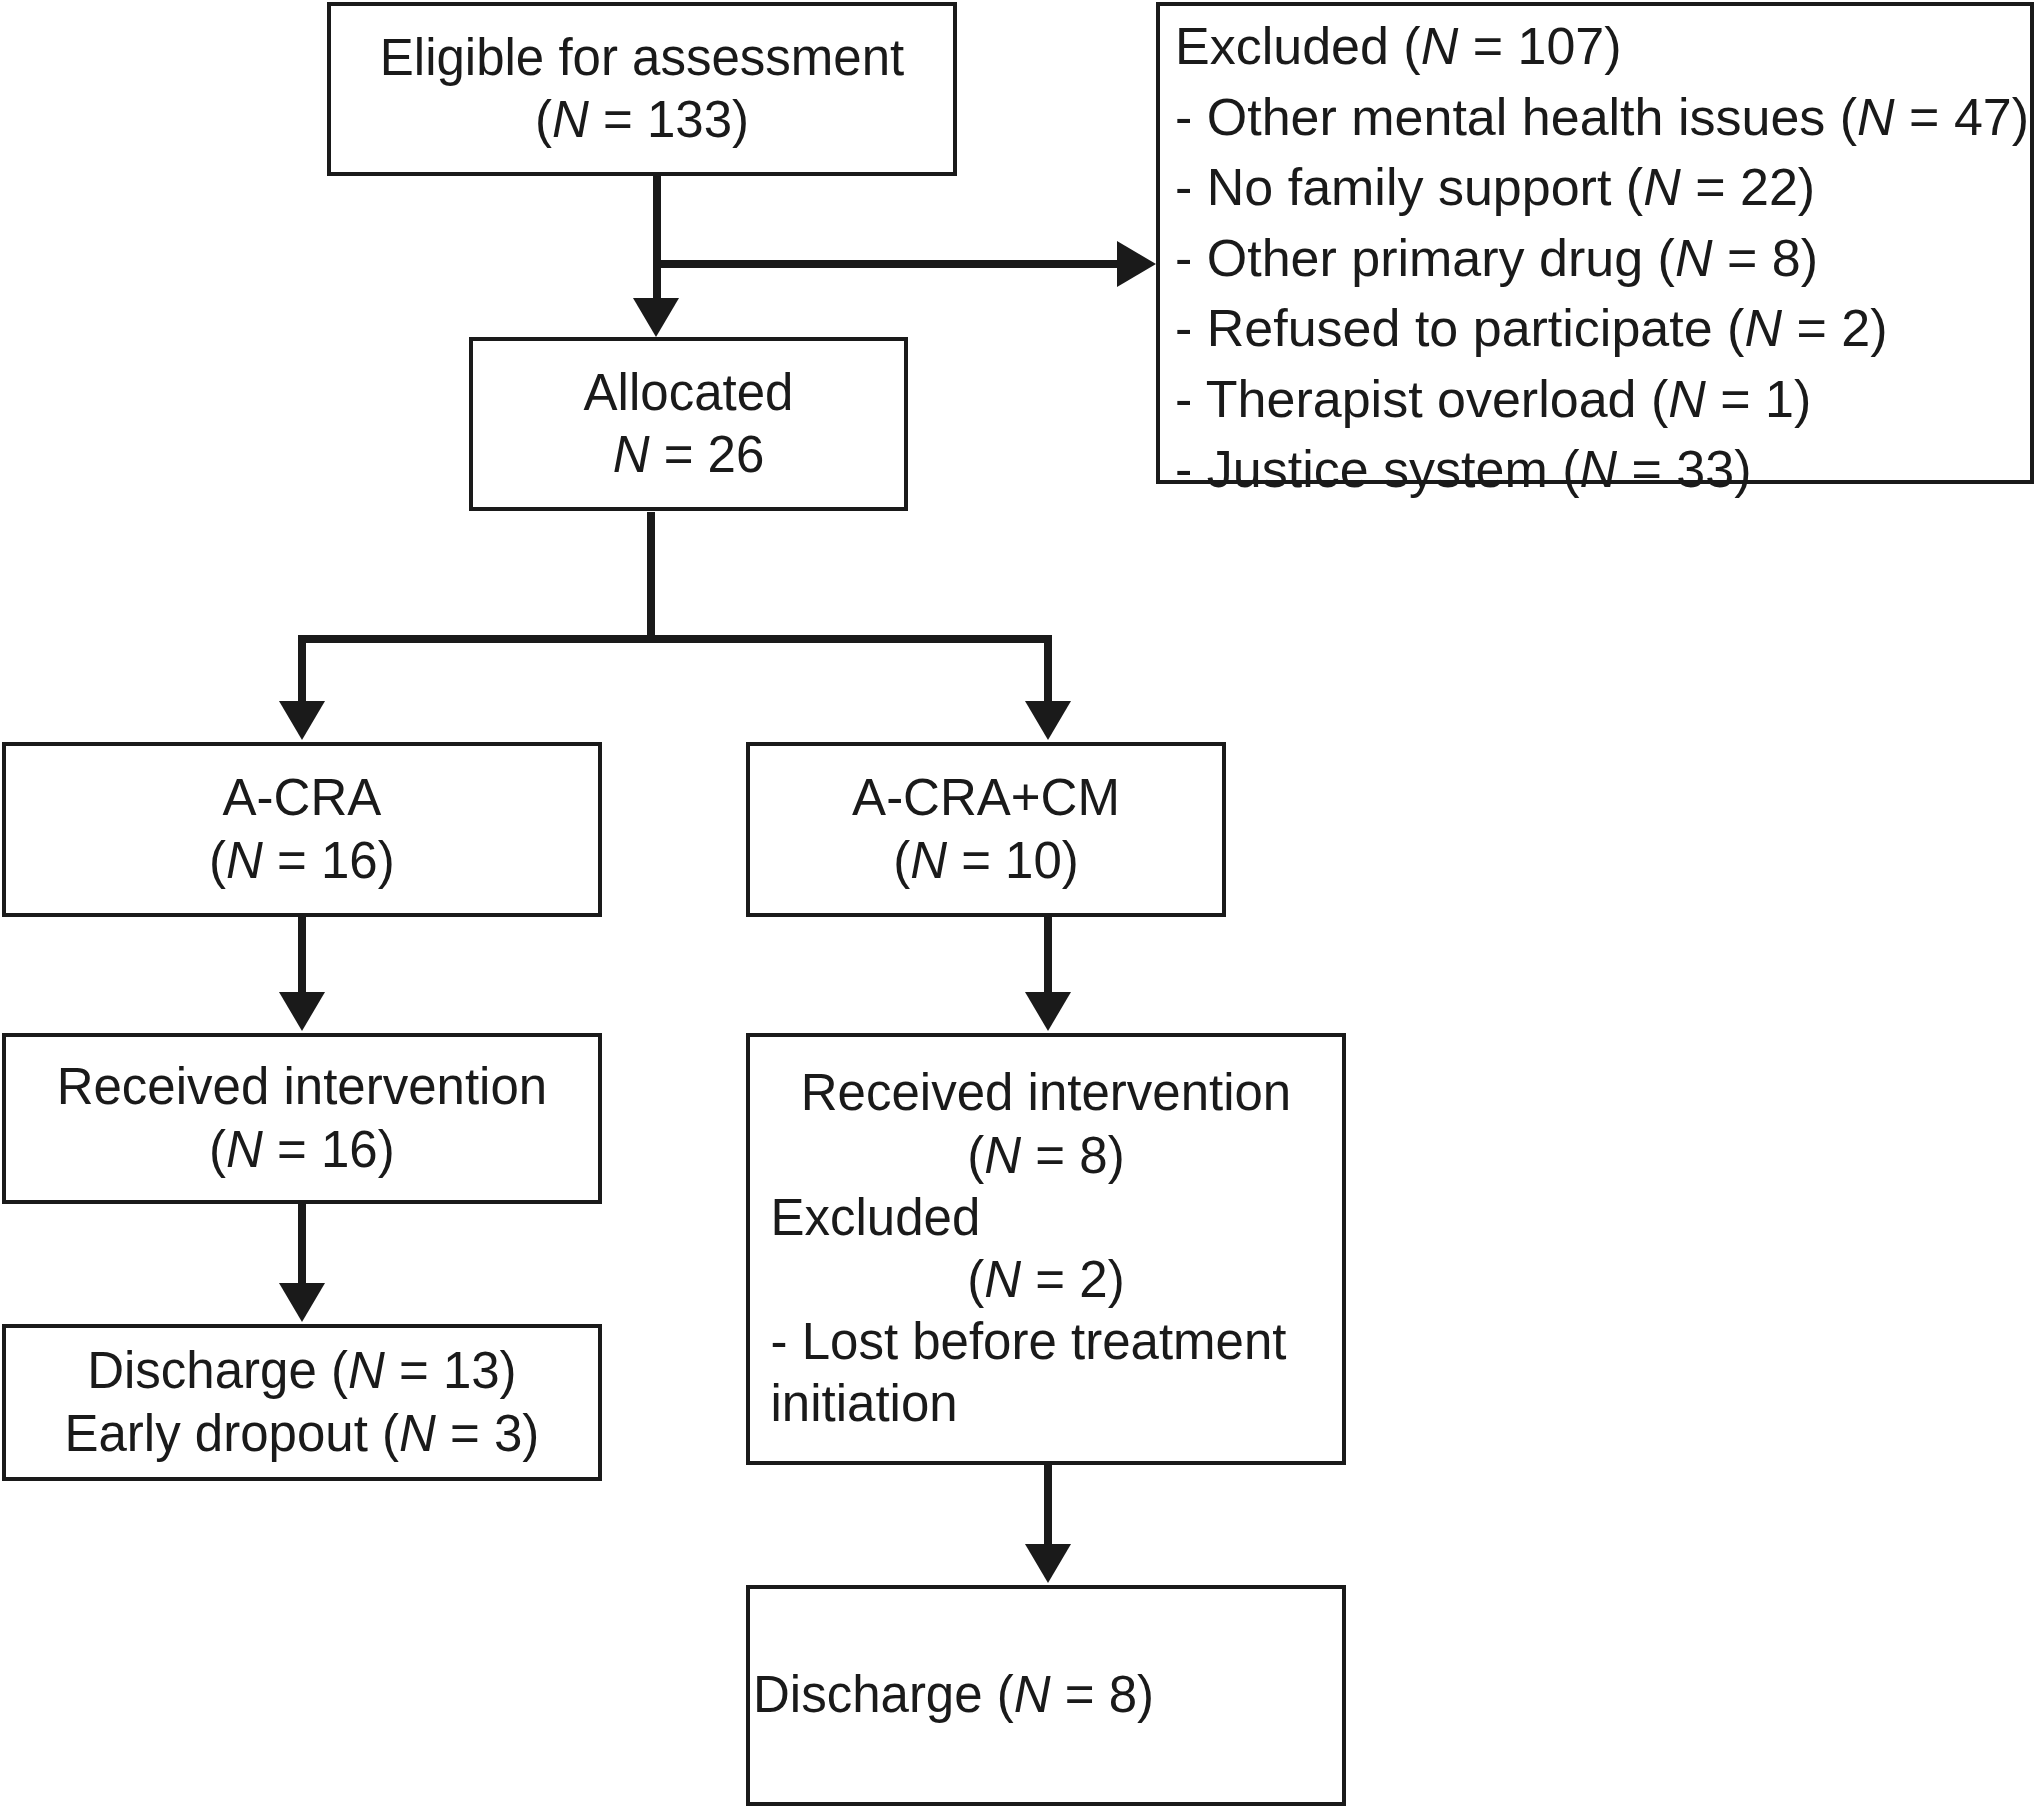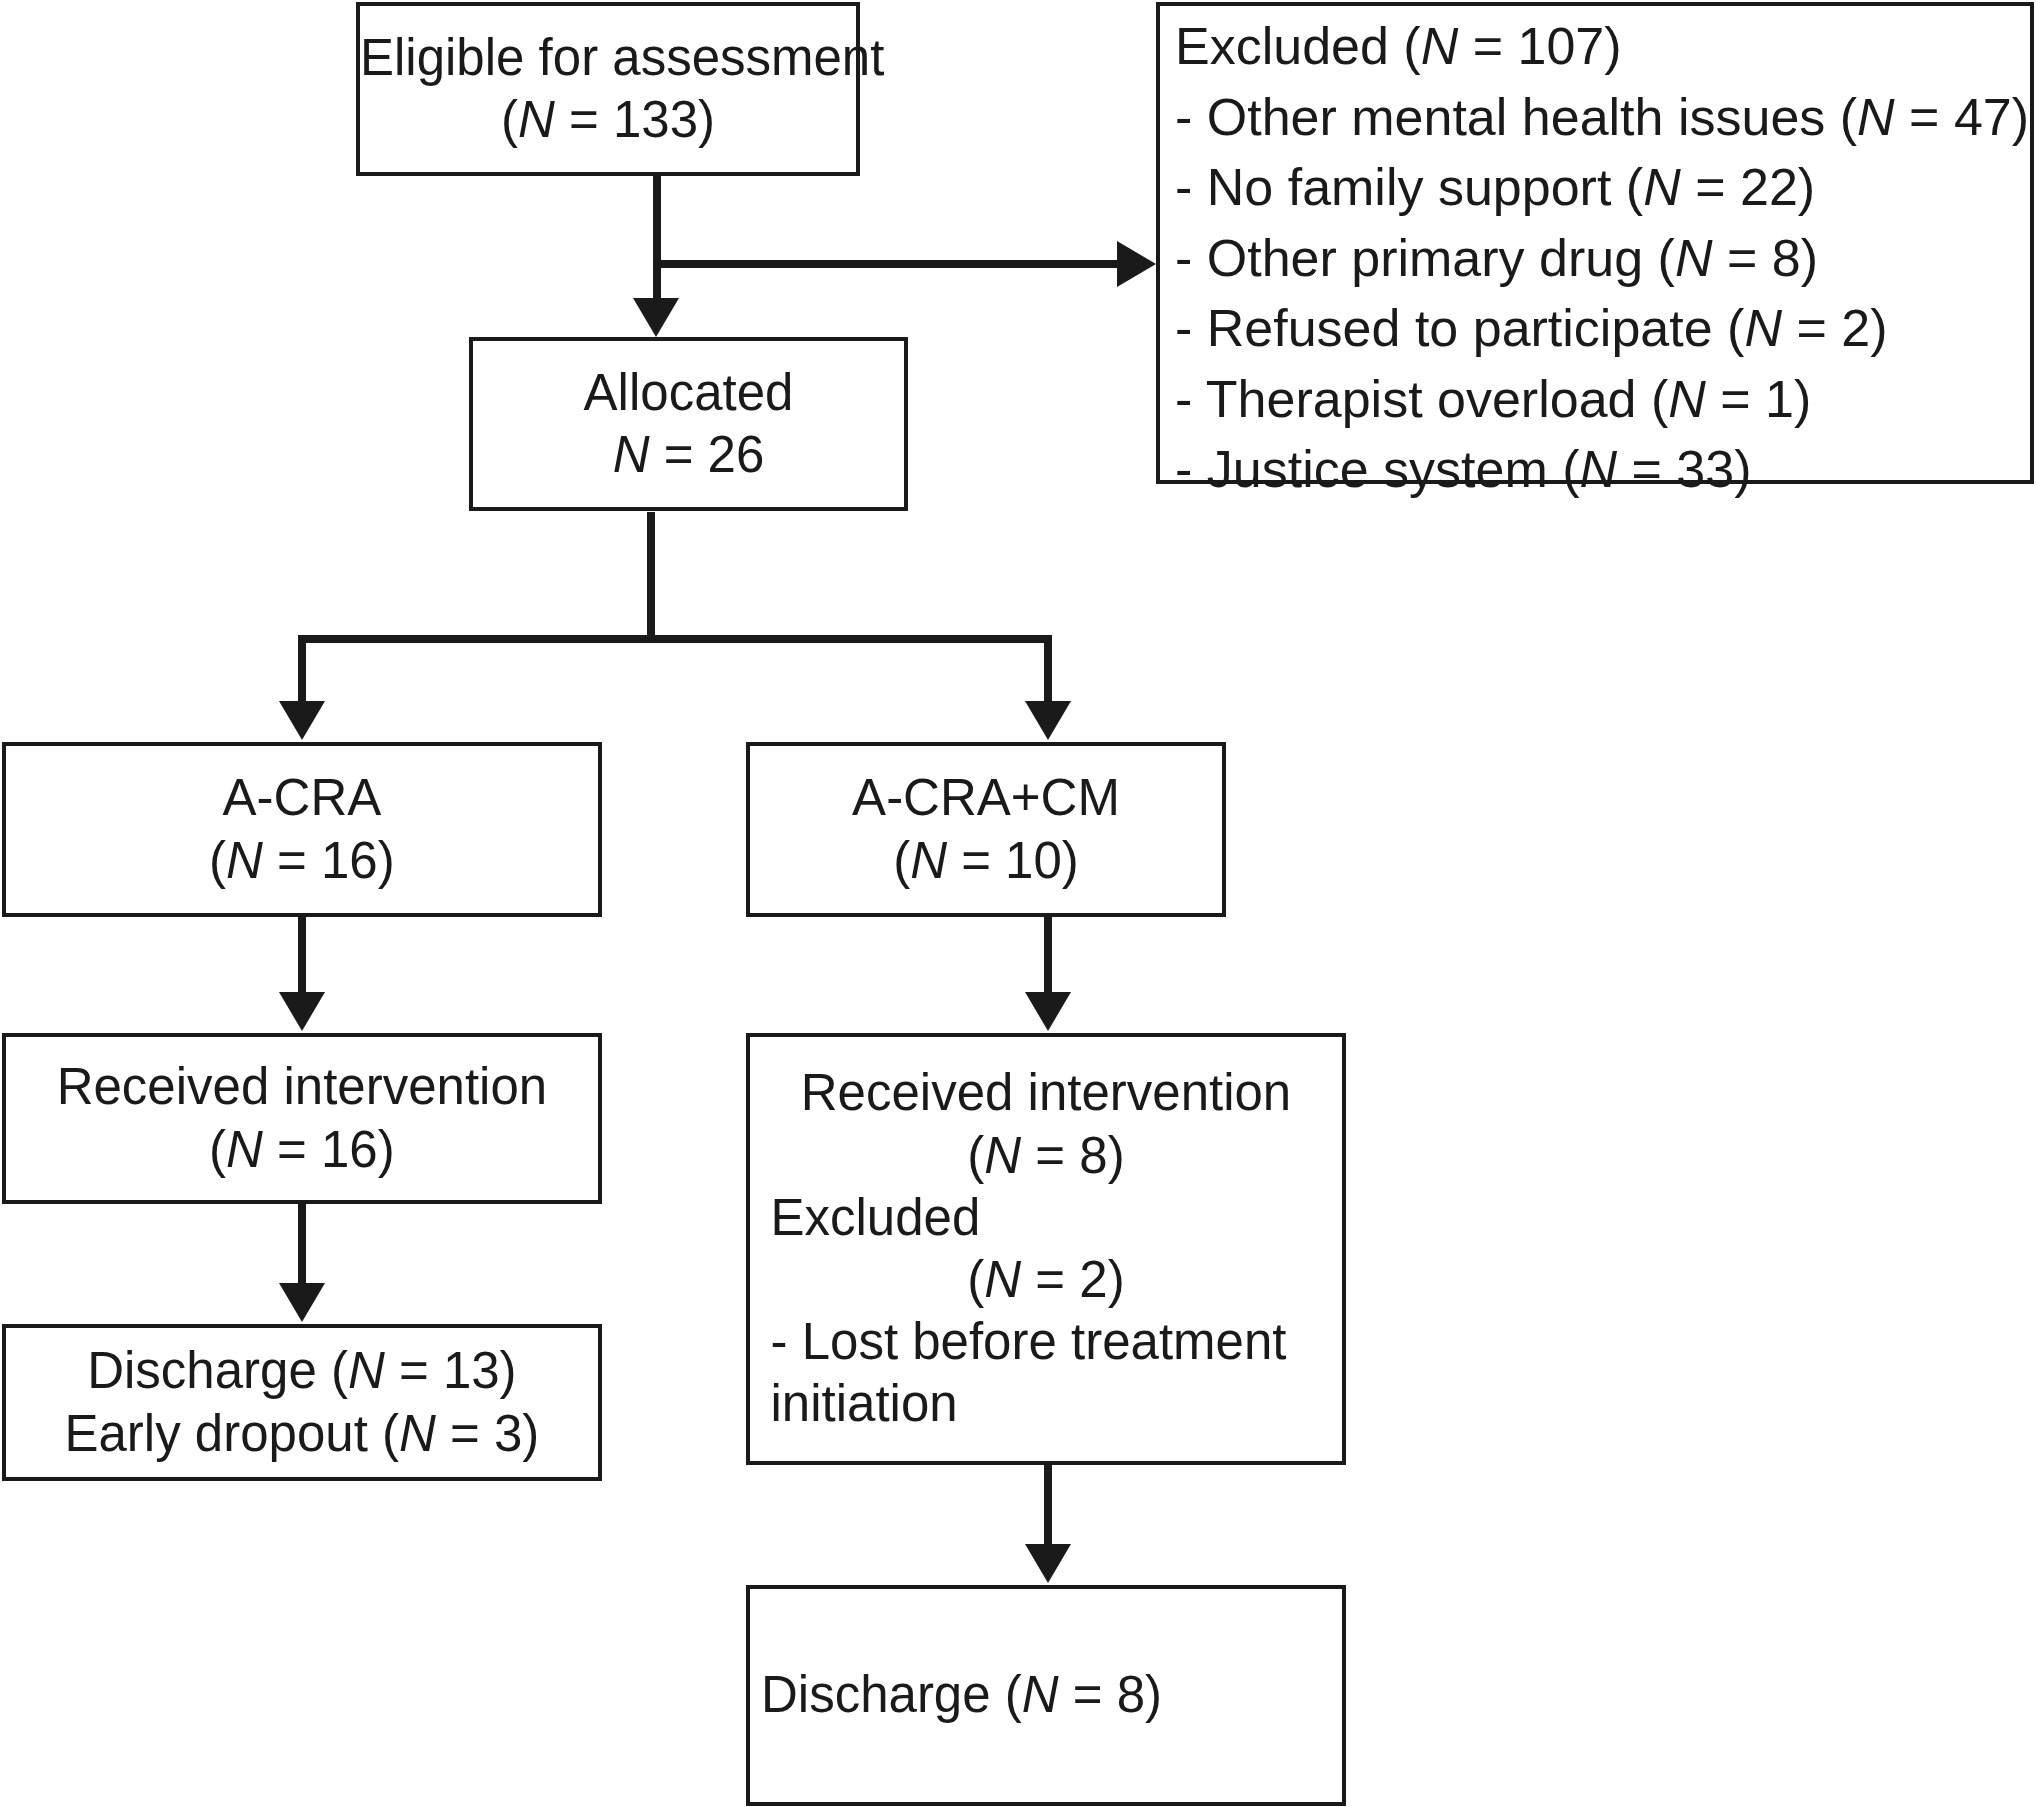--- a/index.html
+++ b/index.html
@@ -51,29 +51,29 @@
   .arrow-right {
     position: absolute;
     width: 0;
     height: 0;
     border-top: 23px solid transparent;
     border-bottom: 23px solid transparent;
     border-left: 39px solid #1a1a1a;
   }
 
   
-  #box-eligible      { left: 356px;  top: 1.9px;    width: 504px; height: 174px; }
+  #box-eligible      { left: 327px;  top: 1.9px;    width: 630px; height: 174px; }
   #box-excluded      { left: 1156px; top: 1.9px;    width: 878px; height: 482px; padding-left: 15px; padding-top: 5.6px; justify-content: flex-start; }
   #box-allocated     { left: 469px;  top: 337px;  width: 439px; height: 174px; }
   #box-acra          { left: 1.9px;    top: 742px;  width: 600px; height: 175px; }
   #box-acracm        { left: 746px;  top: 742px;  width: 480px; height: 175px; }
   #box-recv-left     { left: 1.9px;    top: 1033px; width: 600px; height: 171px; }
   #box-recv-right    { left: 746px;  top: 1033px; width: 600px; height: 432px; padding-left: 20.5px; padding-right: 20.5px; }
   #box-disch-left    { left: 1.9px;    top: 1324px; width: 600px; height: 157px; }
-  #box-disch-right   { left: 746px;  top: 1585px; width: 600px; height: 221px; padding-left: 11px; padding-right: 20.5px; }
+  #box-disch-right   { left: 746px;  top: 1585px; width: 600px; height: 221px; padding-left: 3px; padding-right: 20.5px; }
 
   #box-excluded .line { font-size: 52px; line-height: 1.355; }
 </style>
 </head>
 <body>
 
 <div id="canvas">
 
   <div class="box" id="box-eligible">
     <div class="line center">Eligible for assessment</div>

